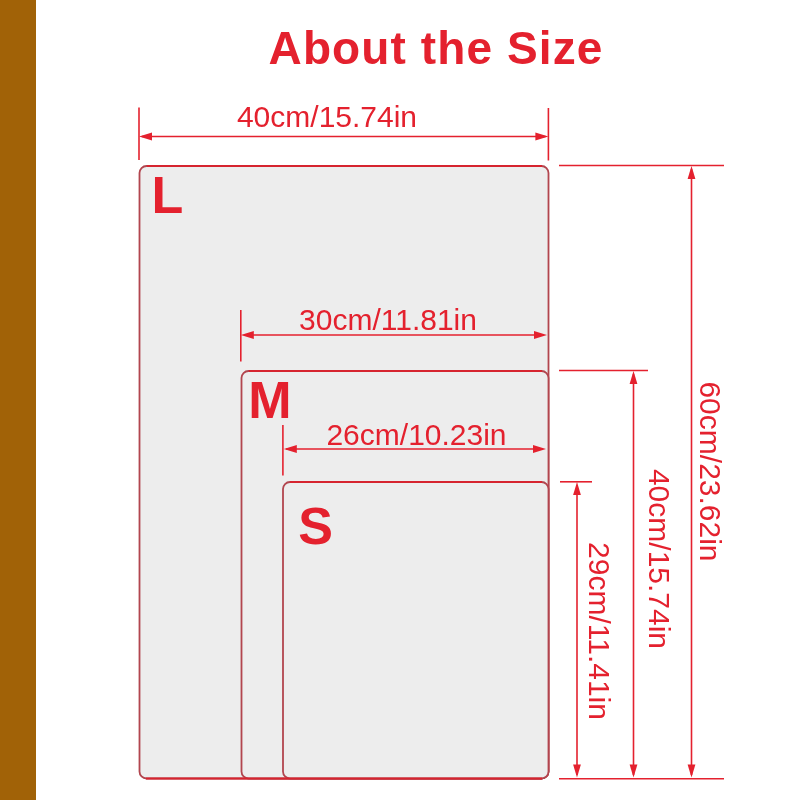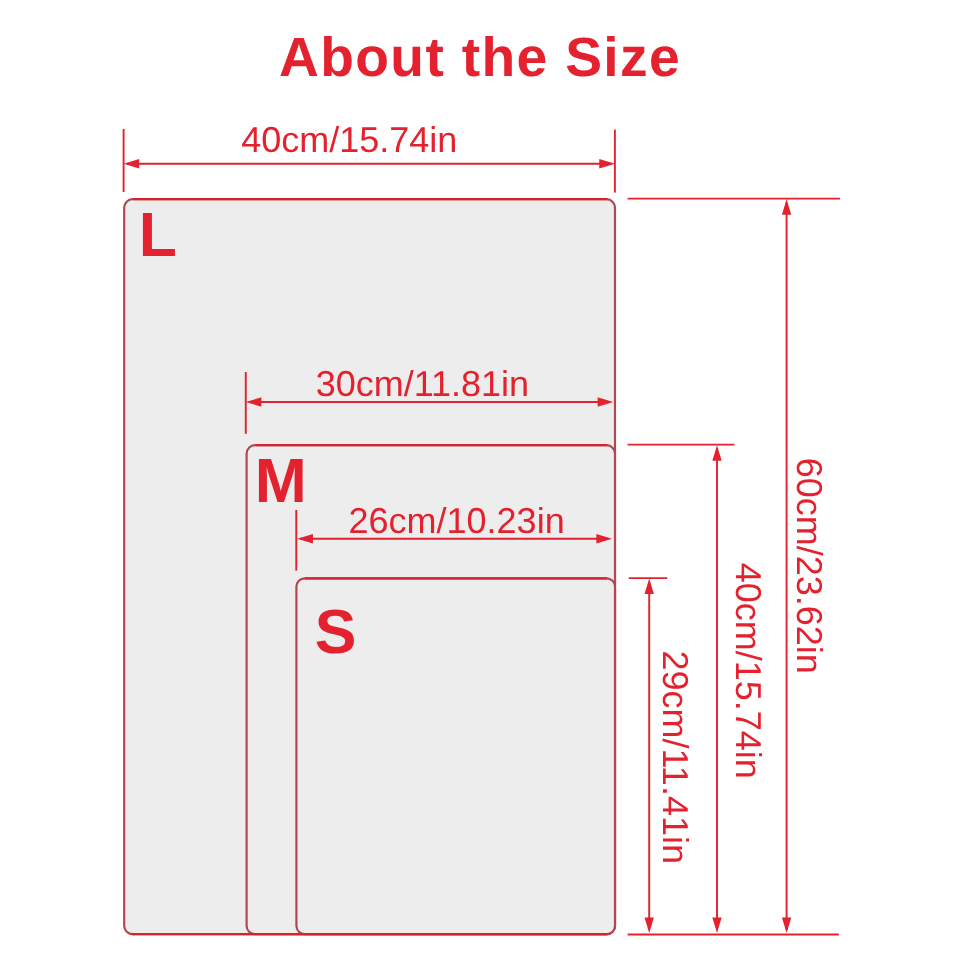--- a/index.html
+++ b/index.html
@@ -1,17 +1,17 @@
 <!DOCTYPE html>
 <html><head>
 <meta charset="utf-8">
 <title>About the Size</title>
 <style>
   html,body{margin:0;padding:0;background:#ffffff;}
-  .wrap{width:800px;height:800px;position:relative;background:#f0abfc;overflow:hidden;}
+  .wrap{width:688px;height:800px;position:relative;background:#a16207;overflow:hidden;padding-left:36px;}
   svg{display:block;}
   text{font-family:"Liberation Sans", sans-serif;}
 </style>
 </head>
 <body>
 <div class="wrap">
 <svg width="800" height="800" viewBox="0 0 800 800">
 
   <rect x="0" y="0" width="800" height="800" fill="#ffffff"></rect>
 

